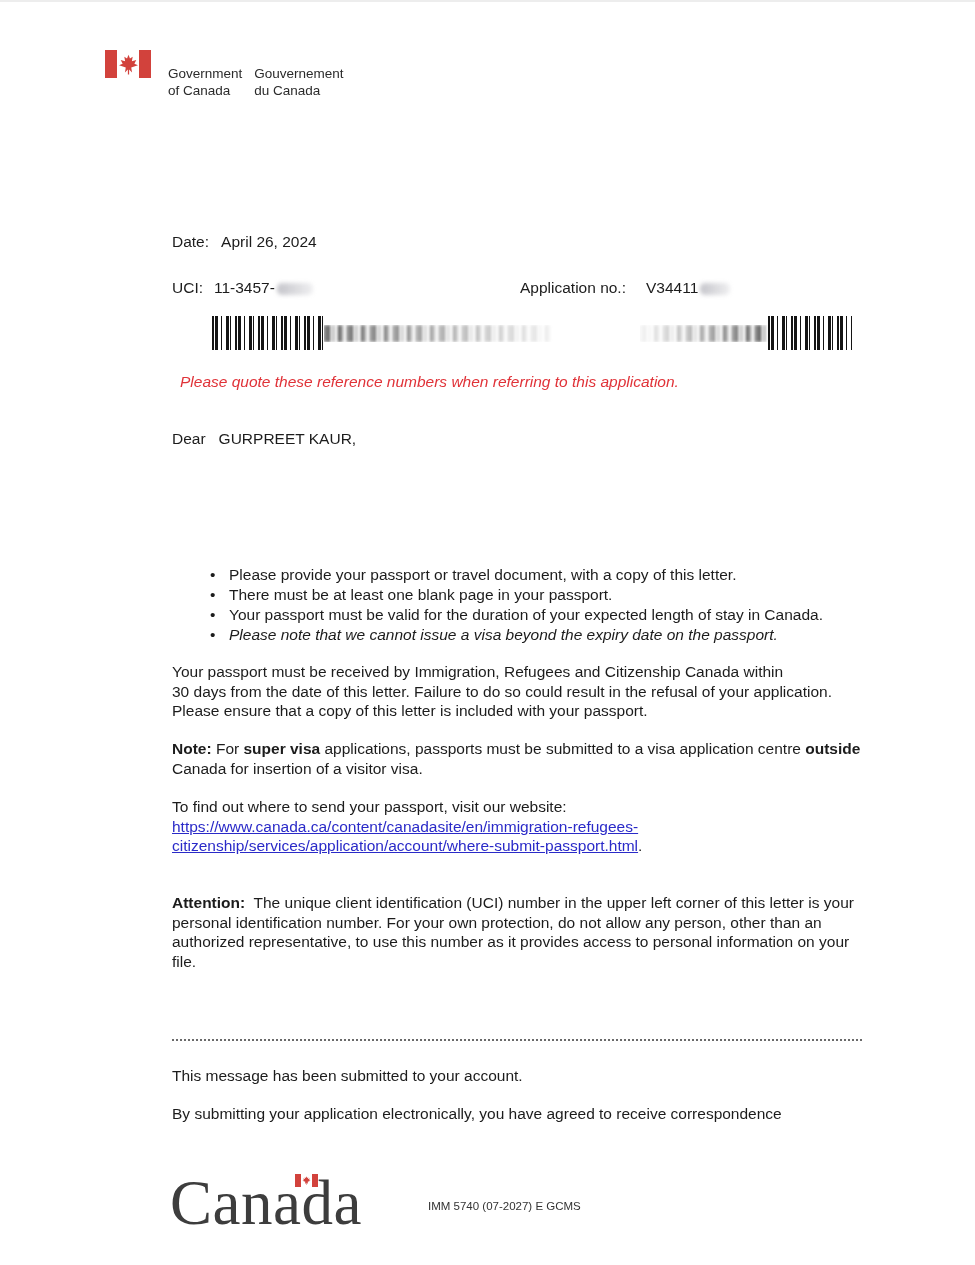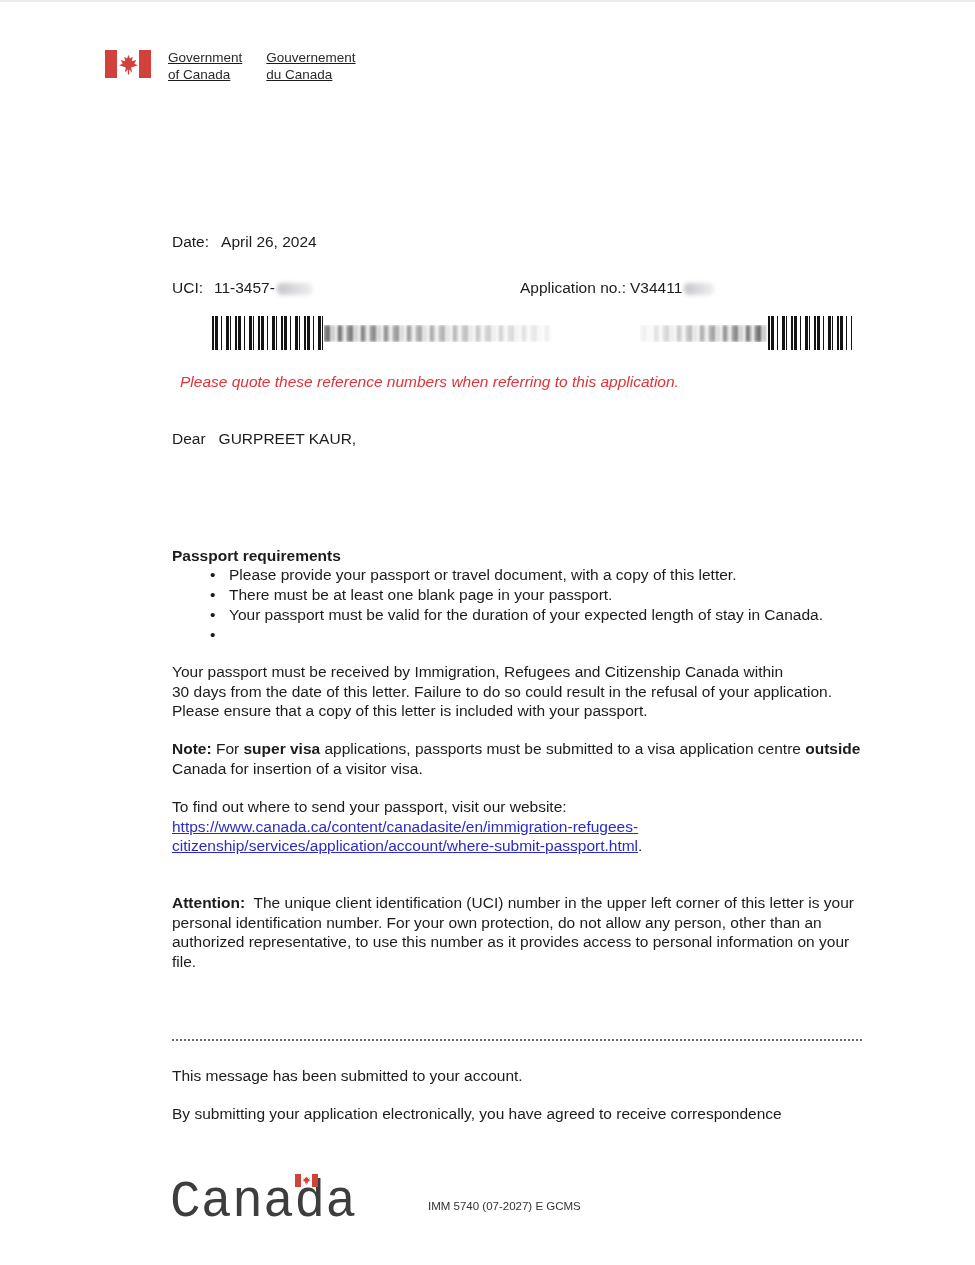--- a/index.html
+++ b/index.html
@@ -11,31 +11,31 @@
   }
 
   
   .gov-signature { position:absolute; left:105px; top:48px; display:flex; align-items:flex-start; }
   .flag { position:relative; display:flex; }
   .flag-lg { width:46px; height:28px; }
   .flag .band { background:var(--flag-red,#d2423c); height:100%; }
   .flag-lg .band { width:12px; }
   .flag .leaf-field { position:relative; flex:1; background:#fff; display:flex; align-items:center; justify-content:center; }
   .leaf-svg { display:block; }
-  .gov-text { display:flex; gap:24px; margin-left:17px; margin-top:0;text-decoration:underline; }
+  .gov-text { display:flex; gap:12px; margin-left:17px; margin-top:16px; }
   .gov-col { font-size:13.5px; line-height:16.5px; color:#2b2b2b; }
 
   
   .line { position:absolute; font-size:15.5px; color:var(--text,#1c1c1c); white-space:pre-wrap; }
   .date-line { left:172px; top:231px; }
   .date-line .val { margin-left:12px; }
   .uci-line { left:172px; top:277px; }
   .uci-line .val { margin-left:11px; }
   .app-line { left:520px; top:277px; }
-  .app-line .val { margin-left:4px; }
+  .app-line .val { margin-left:20px; }
   .redact-smudge {
     display:inline-block; vertical-align:middle; height:12px; border-radius:5px;
     background:linear-gradient(90deg, rgba(125,125,138,.45), rgba(150,150,160,.15));
     filter:blur(2px); margin-left:2px;
   }
   .smudge-uci { width:36px; }
   .smudge-app { width:30px; }
 
   
   .barcode { position:absolute; top:314px; height:34px; display:flex; align-items:center; }
@@ -89,21 +89,21 @@
   a.doc-link { color:var(--link-blue,#2a2ac8); text-decoration:underline; overflow-wrap:anywhere; }
 
   
   .dotted-divider { position:absolute; left:172px; top:1030px; width:690px; height:9px;
     border-bottom:2px dotted #6a6a6a; }
   .p-submitted { top:1064px; }
   .p-electronic { top:1102px; }
 
   .wordmark { position:absolute; left:170px; top:1170px; width:170px; height:56px; }
   .wordmark-text {
-    font-family:Liberation Mono, monospace; font-size:51px; line-height:50px;
+    font-family:Liberation Serif, serif; font-size:63px; line-height:50px;
     color:var(--wordmark-gray,#3d3d3d); letter-spacing:0.5px; padding-top:6px;
   }
   .flag-sm { position:absolute; left:125px; top:2px; width:23px; height:13px; }
   .flag-sm .band { width:6px; }
   .form-number { position:absolute; left:428px; top:1198px; font-size:11.5px; color:#333333; }
 </style>
 </head>
 <body>
 
 <div class="page">
@@ -137,37 +137,37 @@
   <div class="barcode bc-right">
     <div class="bars bc-fade"></div>
     <div class="bars bc-solid"></div>
   </div>
 
   <div class="notice">Please quote these reference numbers when referring to this application.</div>
 
   <div class="line salutation"><span>Dear</span><span class="name">GURPREET KAUR,</span></div>
 
 
-  <div class="para p-req-head">Passport requirements</div>
 
   <ul class="req-list">
     <li>
         <span class="dot">•</span>
         <span>Please provide your passport or travel document, with a copy of this letter.</span>
       </li>
     <li>
         <span class="dot">•</span>
         <span>There must be at least one blank page in your passport.</span>
       </li>
     <li>
         <span class="dot">•</span>
         <span>Your passport must be valid for the duration of your expected length of stay in Canada.</span>
       </li>
     <li>
         <span class="dot">•</span>
+        <span class="italic-item">Please note that we cannot issue a visa beyond the expiry date on the passport.</span>
       </li>
   </ul>
 
   <div class="para p-deadline">Your passport must be received by Immigration, Refugees and Citizenship Canada within
 30 days from the date of this letter. Failure to do so could result in the refusal of your application. Please ensure that a copy of this letter is included with your passport.</div>
 
   <div class="para p-website"><span>To find out where to send your passport, visit our website: </span><a href="#" class="doc-link">https://www.canada.ca/content/canadasite/en/immigration-refugees-citizenship/services/application/account/where-submit-passport.html</a><span>.</span></div>
 
   <div class="para p-note"><b>Note:</b><span> For </span><b>super visa</b><span> applications, passports must be submitted to a visa application centre </span><b>outside</b><span> Canada for insertion of a visitor visa.</span></div>
 

